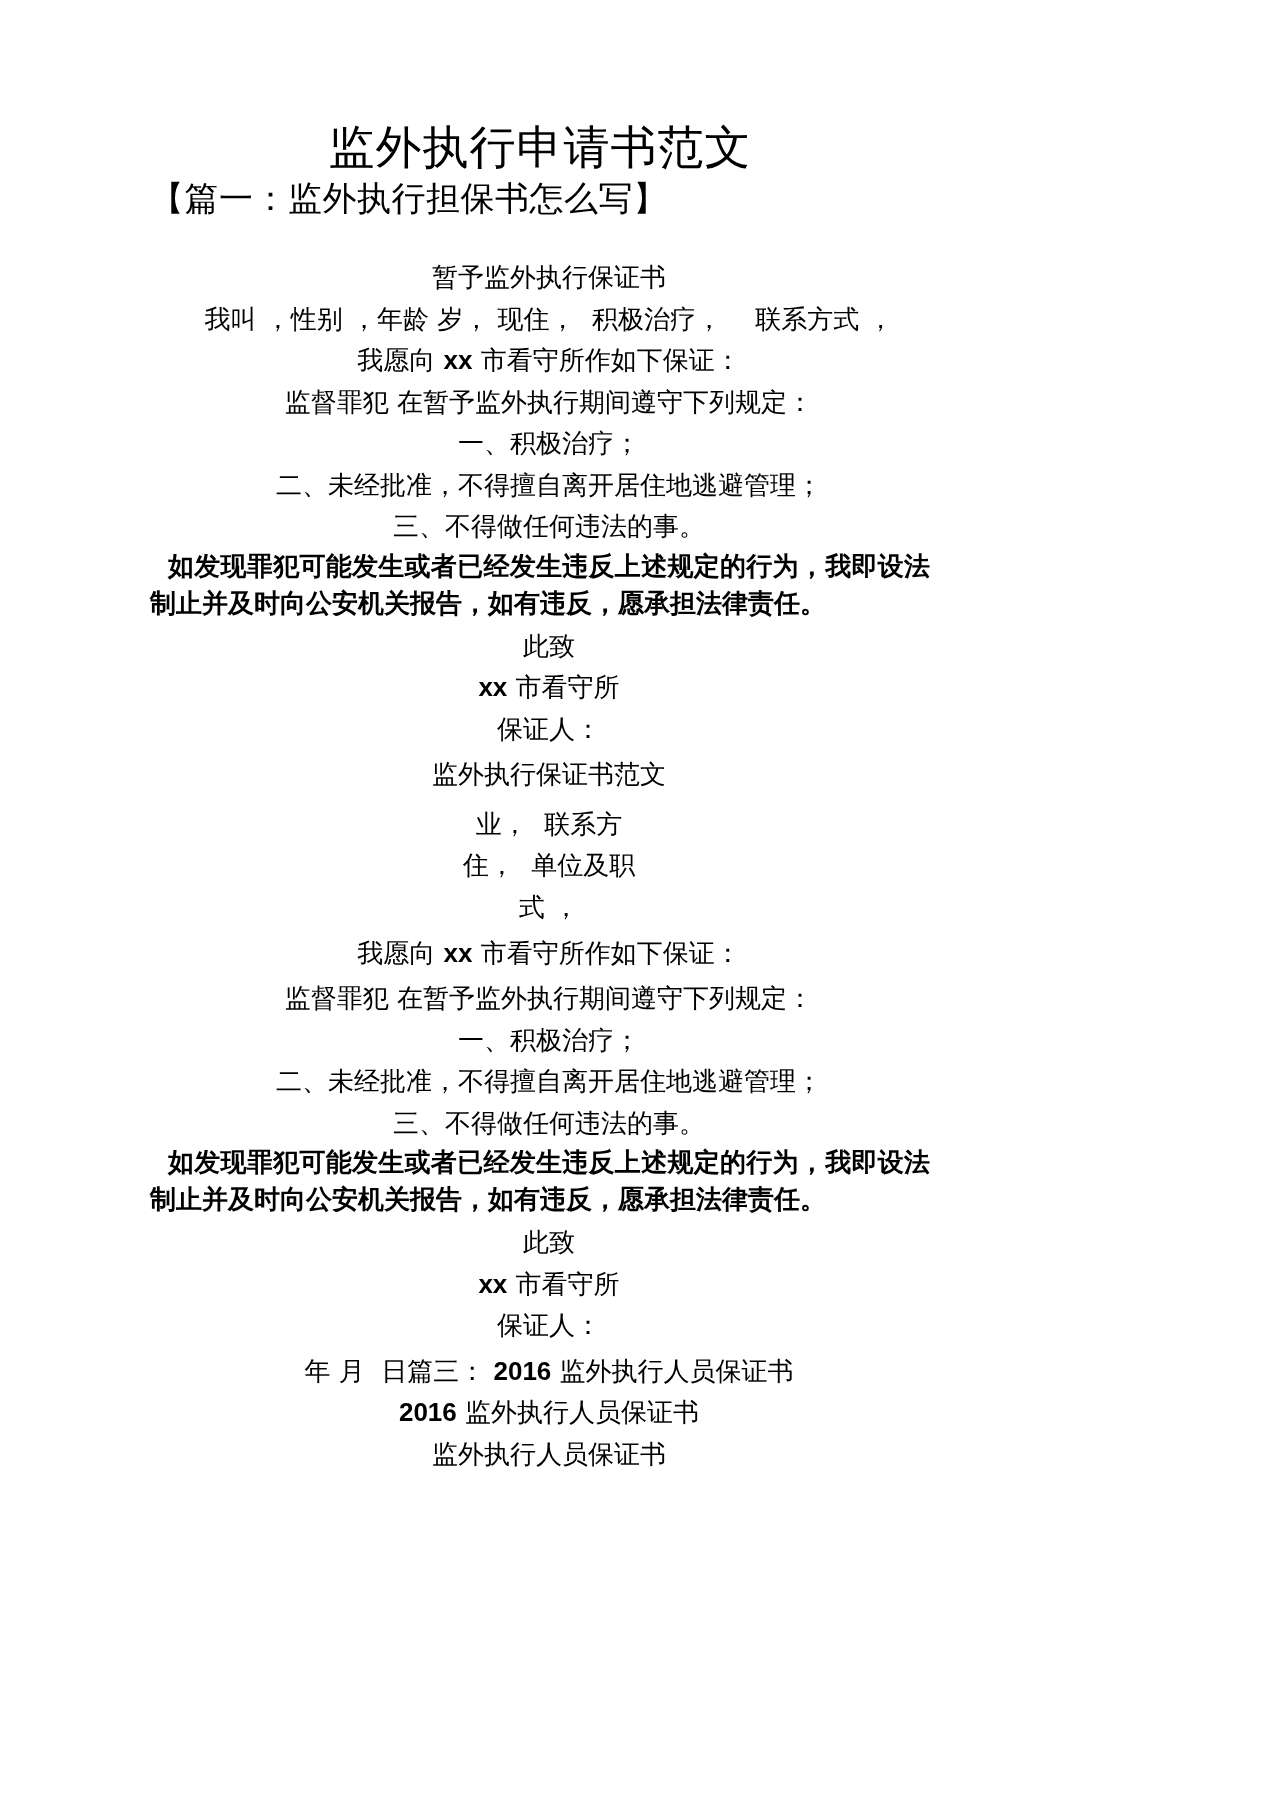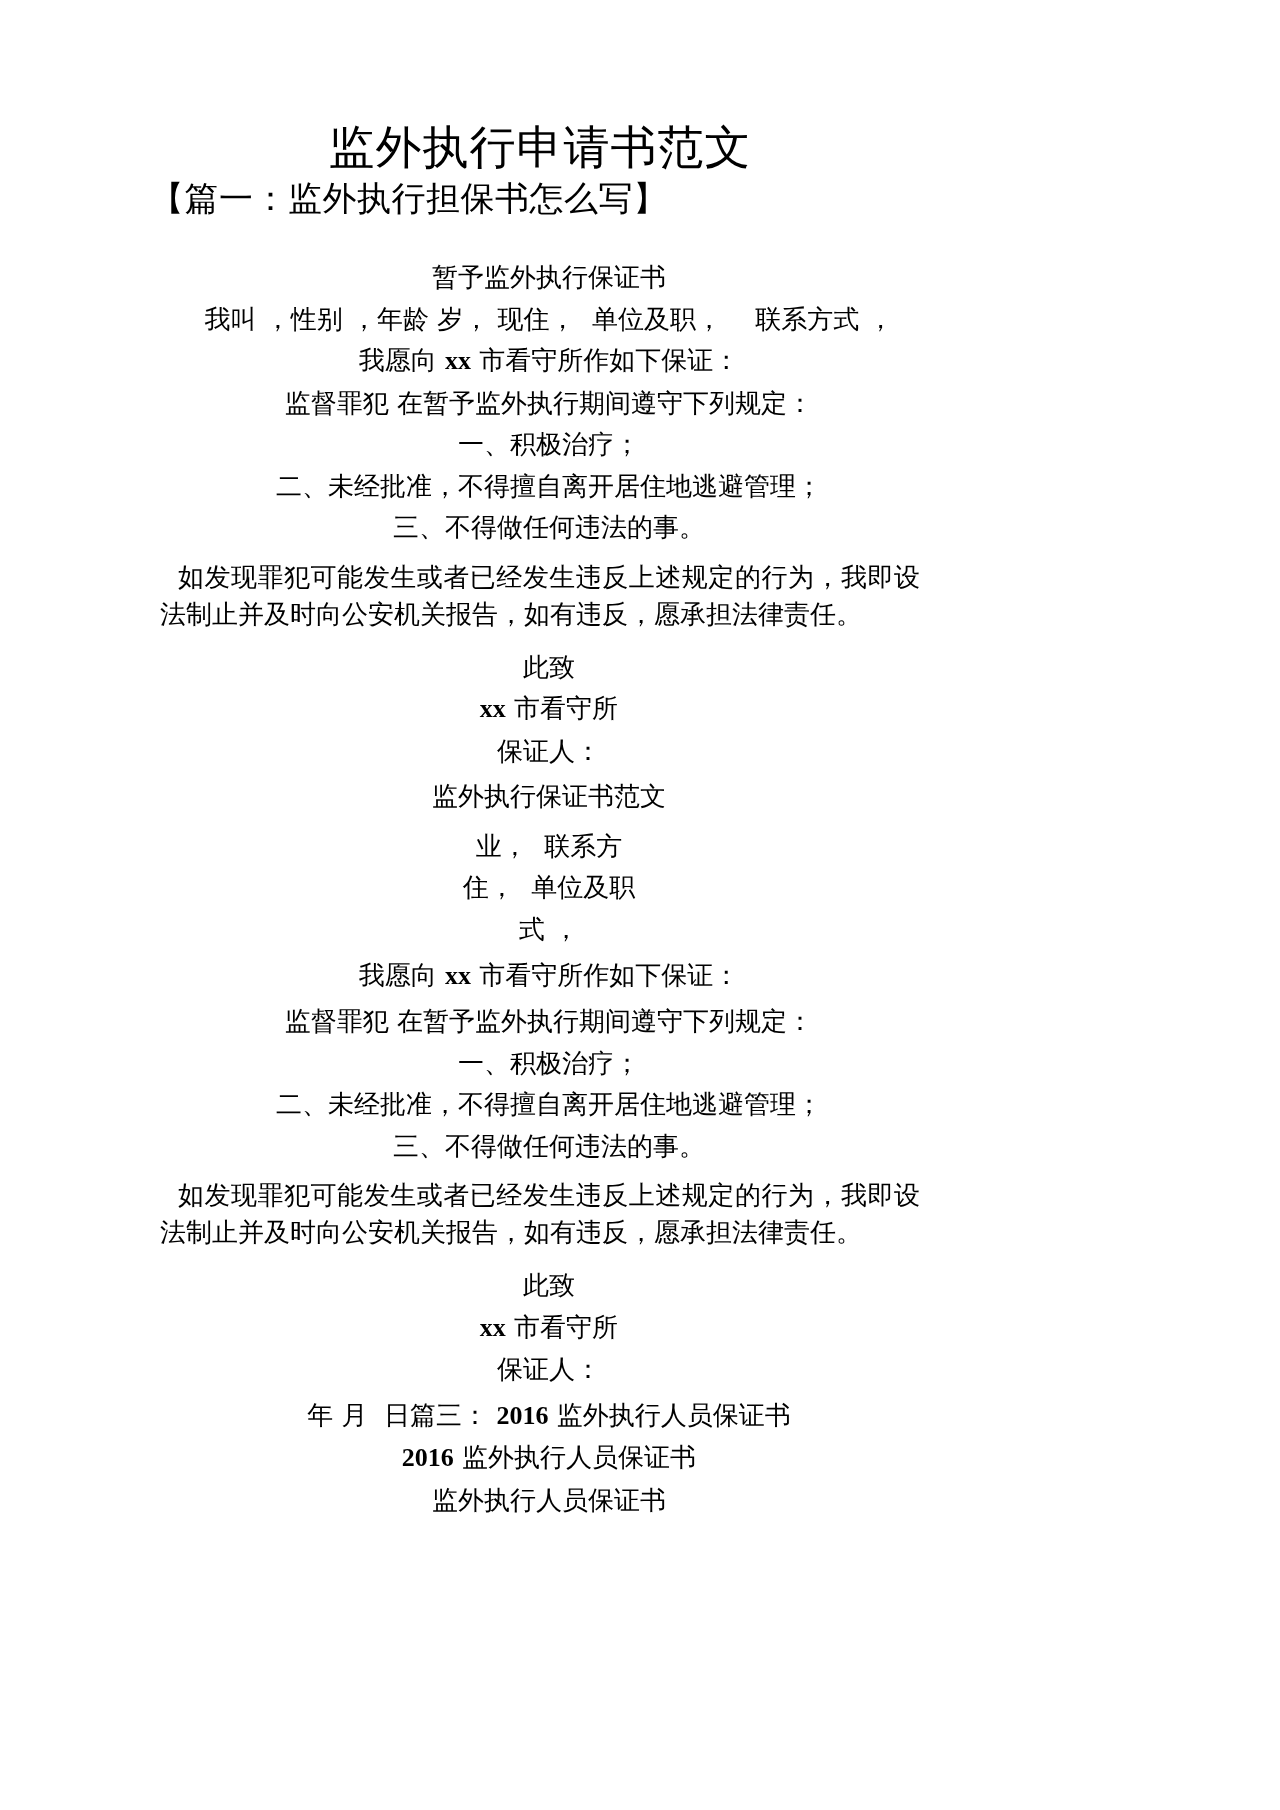--- a/index.html
+++ b/index.html
@@ -47,45 +47,46 @@
     text-indent: 0;
     margin: 0;
     padding: 0 0 1px 0;
   }
   .indent {
     padding-left: 18px;
     text-align: center;
   }
   .bold {
     font-weight: bold;
-    font-family: Liberation Serif, serif;
+    font-family: Liberation Sans, sans-serif;
   }
   .para {
     font-size: 26px;
     line-height: 1.52;
-    margin: 10px;
+    margin: 0;
     padding: 0;
     white-space: normal;
     text-align: justify;
     text-indent: 18px;
+    font-weight: bold;
   }
   .gap-sm { height: 4px; }
   .tight { line-height: 1.42; }
 </style>
 </head>
 <body>
 
 <div class="page">
 
   <h1 class="doc-title">监外执行申请书范文</h1>
   <h2 class="doc-subtitle">【篇一：监外执行担保书怎么写】</h2>
 
   <div class="body-block">
     <p class="line indent">暂予监外执行保证书</p>
-    <p class="line indent">我叫 ，性别 ，年龄 岁， 现住，  单位及职，    联系方式 ，</p>
+    <p class="line indent">我叫 ，性别 ，年龄 岁， 现住，  积极治疗，    联系方式 ，</p>
     <p class="line indent"><span>我愿向 </span><span class="bold">xx</span><span> 市看守所作如下保证：</span></p>
     <p class="line indent">监督罪犯 在暂予监外执行期间遵守下列规定：</p>
     <p class="line indent">一、积极治疗；</p>
     <p class="line indent">二、未经批准，不得擅自离开居住地逃避管理；</p>
     <p class="line indent">三、不得做任何违法的事。</p>
     <p class="para tight">如发现罪犯可能发生或者已经发生违反上述规定的行为，我即设法制止并及时向公安机关报告，如有违反，愿承担法律责任。</p>
     <div class="gap-sm"></div>
     <p class="line indent">此致</p>
     <p class="line indent"><span class="bold">xx</span><span> 市看守所</span></p>
     <p class="line indent">保证人：</p>

